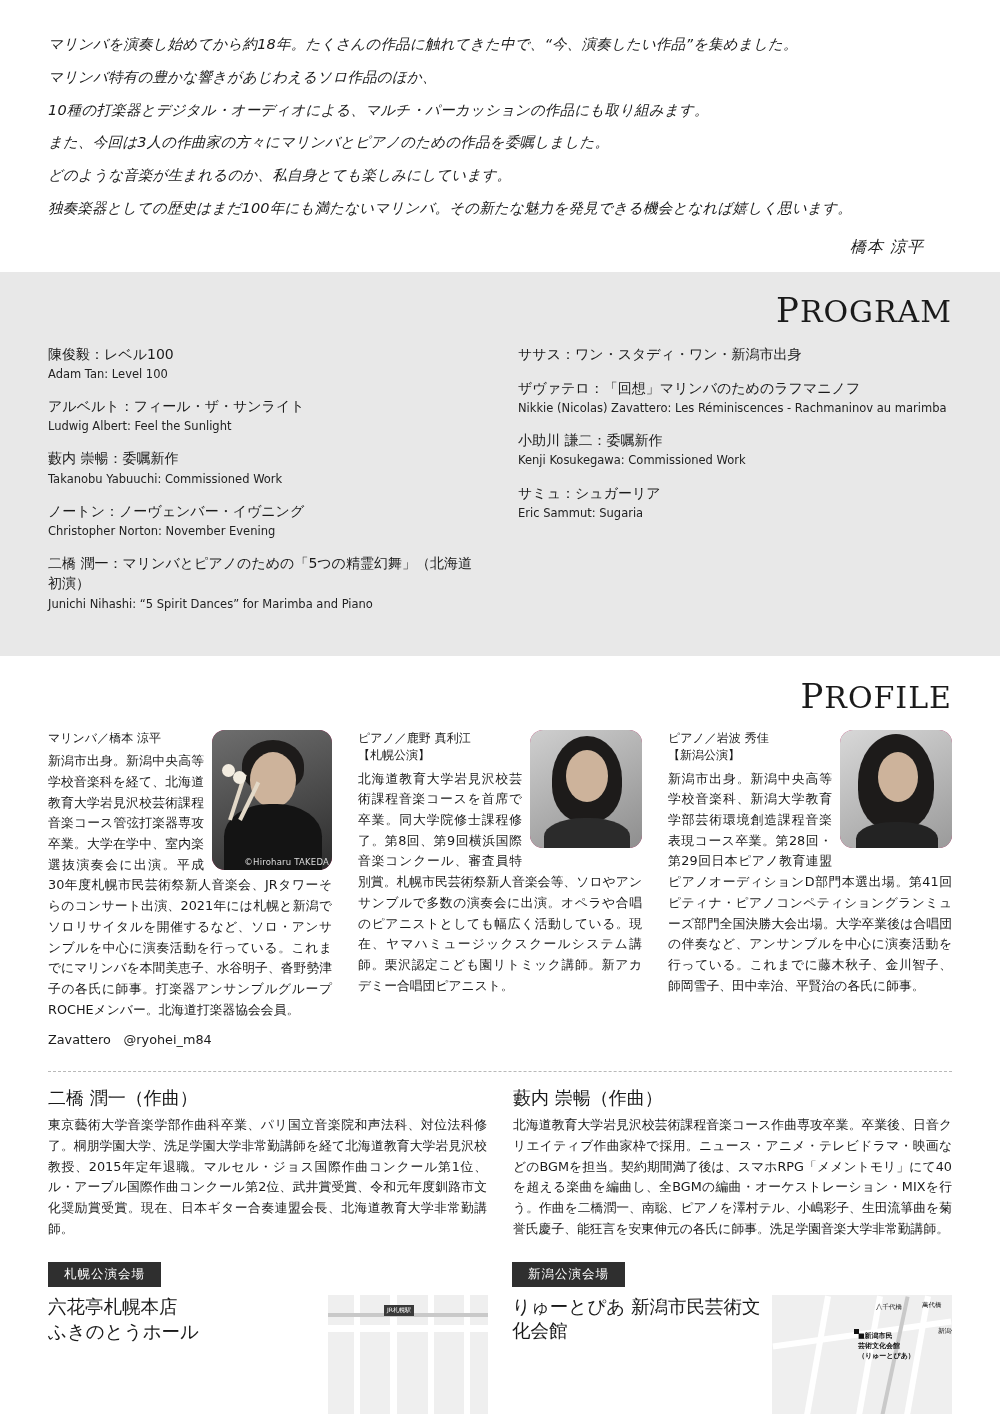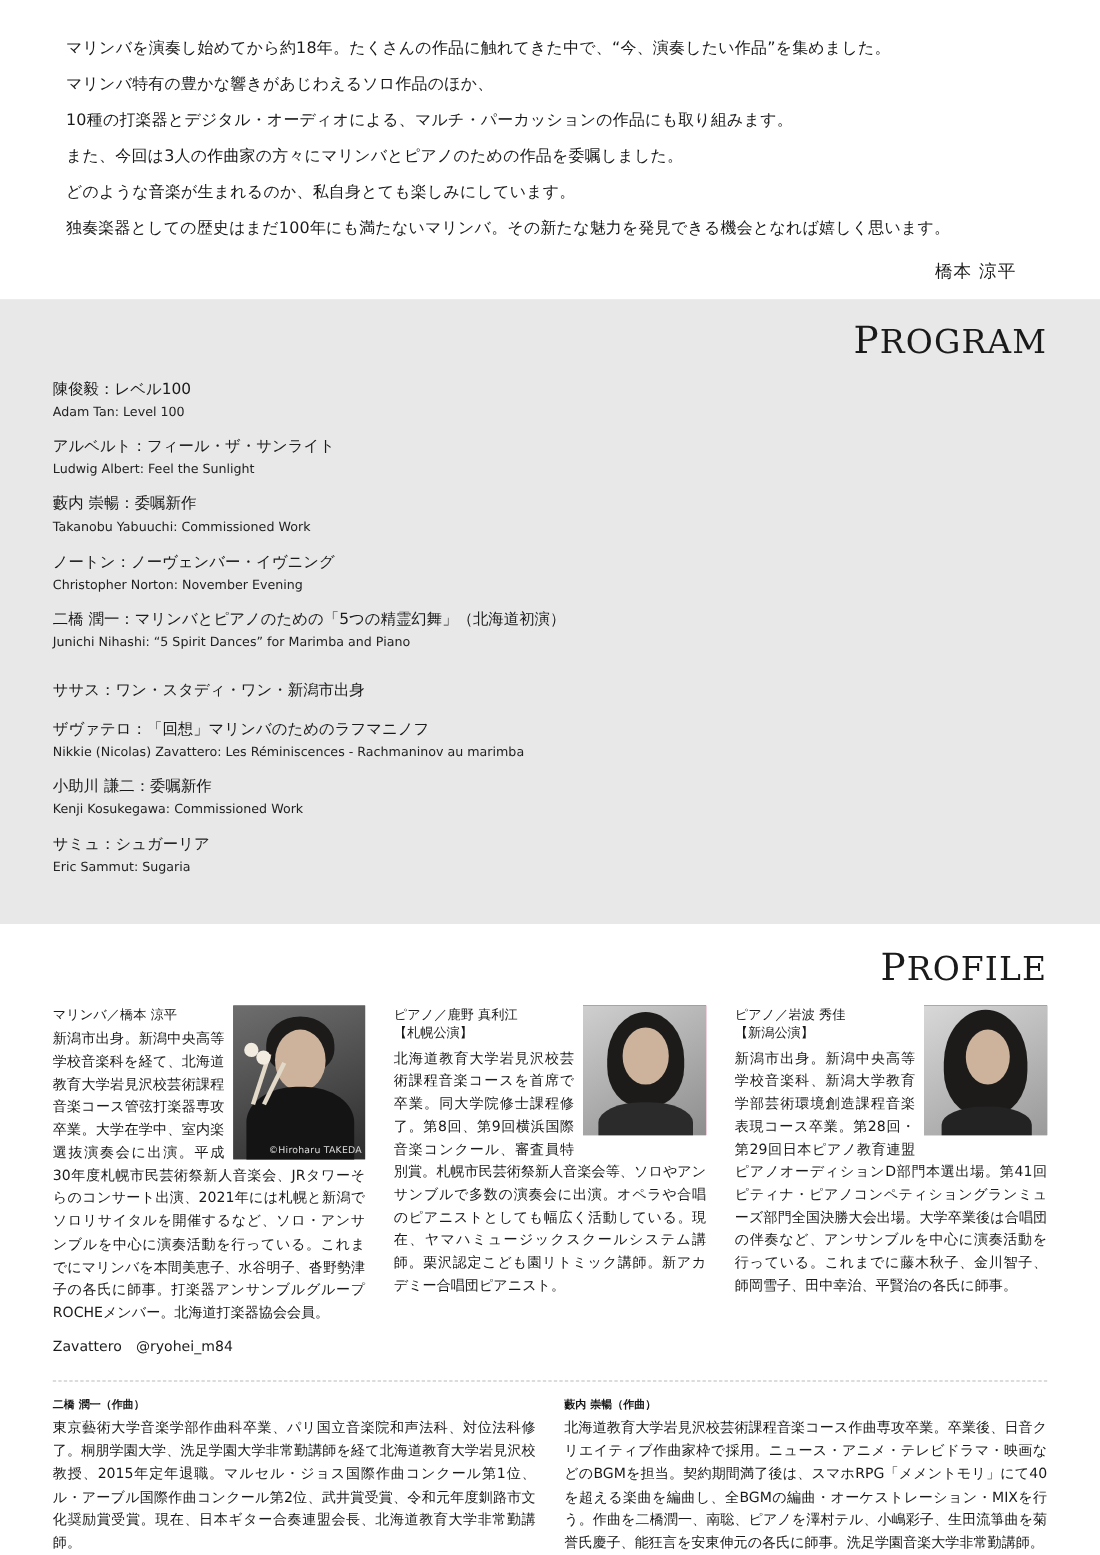--- a/index.html
+++ b/index.html
@@ -4,47 +4,47 @@
 <style>
   html,body{margin:0;padding:0;}
   body{
     width:1000px;height:1414px;background:#ffffff;
     font-family:"DejaVu Sans","Liberation Sans",sans-serif;
     color:#1a1a1a;position:relative;overflow:hidden;
   }
   .page{position:relative;width:1000px;height:1414px;}
 
   
-  .intro{padding:34px 48px 0 60px;}
+  .intro{padding:34px 48px 0 48px;font-style:italic;}
   .intro p{margin:0 0 11px 0;font-size:14.5px;line-height:1.5;letter-spacing:.2px;}
   .signature{text-align:right;padding:6px 28px 0 0;font-size:16px;letter-spacing:1px;}
 
   
   .program-band{margin-top:14px;background:#e8e8e8;padding:18px 48px 30px 48px;}
   .sec-title{
     font-family:"DejaVu Serif","Liberation Serif",serif;
     font-size:30px;letter-spacing:1px;font-weight:400;margin:0 0 14px 0;text-align:right;
   }
   .sec-title .cap{font-size:34px;}
-  .prog-cols{display:flex;gap:13px;flex-direction:column;}
+  .prog-cols{display:flex;gap:36px;}
   .prog-col{flex:1;}
   .prog-item{margin-bottom:14px;}
   .prog-jp{font-size:14px;line-height:1.45;margin-bottom:2px;}
   .prog-en{font-size:11.5px;line-height:1.4;color:#222;}
 
   
   .profile-wrap{padding:20px 48px 0 48px;}
   .profile-cols{display:flex;gap:26px;margin-top:4px;}
   .pcol{flex:1;position:relative;}
   .pname{font-size:12px;line-height:1.45;margin-bottom:4px;}
   .pname .sub{display:block;}
   .ptext{font-size:12.8px;line-height:1.62;text-align:justify;}
   .photo{
     width:118px;height:122px;float:right;margin:0 0 4px 8px;
-    background:#be185d;position:relative;overflow:hidden;
+    background:#be185d;position:relative;overflow:hidden;border-radius:13px;
   }
   .photo.p1{width:120px;height:140px;}
   .photo.p2{width:112px;height:118px;}
   .photo.p3{width:112px;height:118px;}
   .photo .credit{
     position:absolute;bottom:3px;left:3px;right:3px;color:#dedede;font-size:8.5px;
     text-align:left;letter-spacing:.2px;
   }
   .photo .credit.r{text-align:right;}
   
@@ -58,21 +58,21 @@
   .mhead{position:absolute;width:13px;height:13px;border-radius:50%;background:#f2ece0;}
 
   .divider{
     margin:20px 48px 0 48px;border-top:1px dashed #b9b9b9;
   }
 
   
   .comp-wrap{padding:14px 48px 0 48px;}
   .comp-cols{display:flex;gap:26px;}
   .ccol{flex:1;}
-  .cname{font-size:10px;margin-bottom:5px;font-weight:bold;}
+  .cname{font-size:18px;margin-bottom:5px;}
   .ctext{font-size:12.8px;line-height:1.62;text-align:justify;}
 
   
   .venues{margin-top:22px;padding:0 48px;display:flex;gap:24px;}
   .venue{flex:1;}
   .vtag{
     display:inline-block;background:#2f2f2f;color:#fff;font-size:12.5px;
     padding:4px 16px;letter-spacing:1px;
   }
   .vbody{display:flex;gap:10px;margin-top:8px;}

